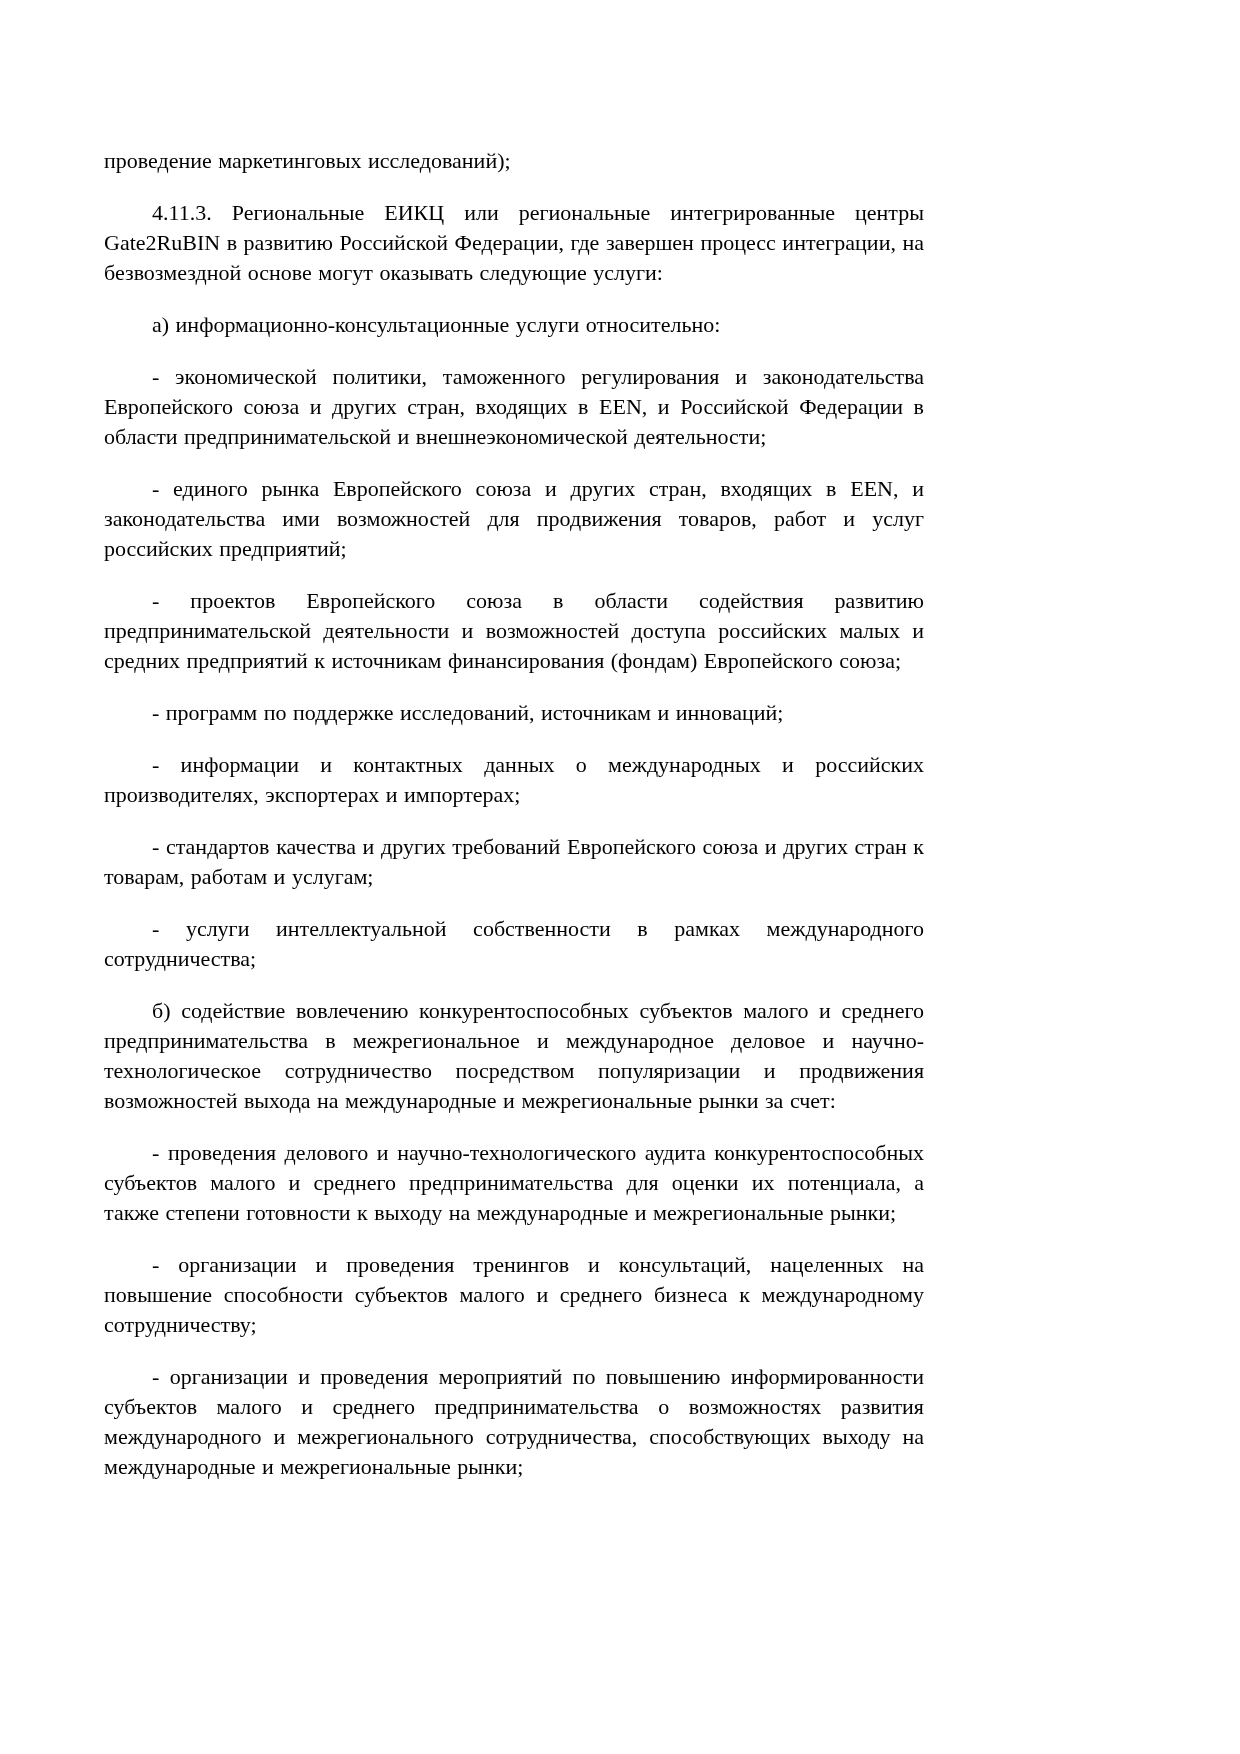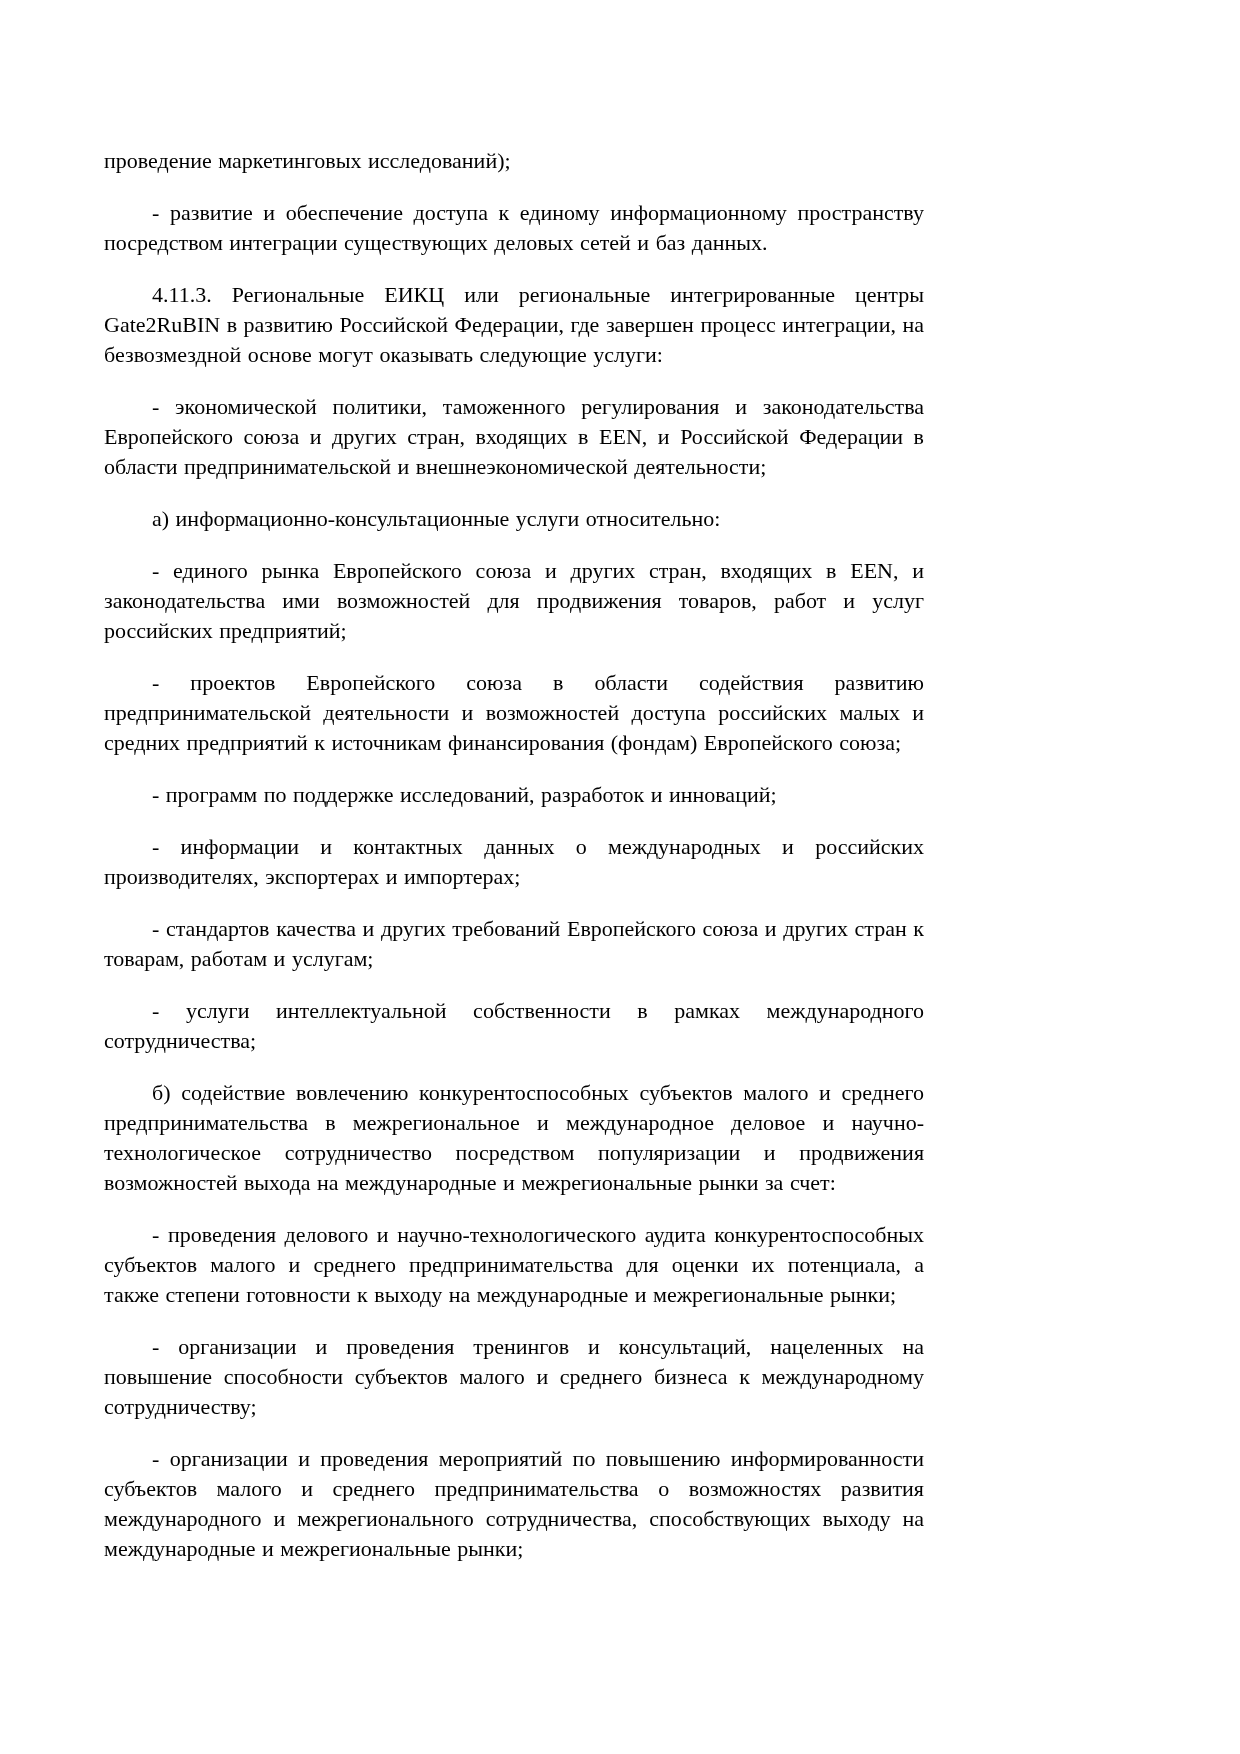--- a/index.html
+++ b/index.html
@@ -28,27 +28,26 @@
   }
   .page p.continuation {
     text-indent: 0;
   }
 </style>
 </head>
 <body>
 
 <div class="page">
   <p class="continuation">проведение маркетинговых исследований);</p>
-  <p>- развитие и обеспечение доступа к единому информационному пространству посредством интеграции существующих деловых сетей и баз данных.</p>
   <p>4.11.3. Региональные ЕИКЦ или региональные интегрированные центры Gate2RuBIN в развитию Российской Федерации, где завершен процесс интеграции, на безвозмездной основе могут оказывать следующие услуги:</p>
+  <p>а) информационно-консультационные услуги относительно:</p>
   <p>- экономической политики, таможенного регулирования и законодательства Европейского союза и других стран, входящих в EEN, и Российской Федерации в области предпринимательской и внешнеэкономической деятельности;</p>
-  <p>а) информационно-консультационные услуги относительно:</p>
   <p>- единого рынка Европейского союза и других стран, входящих в EEN, и законодательства ими возможностей для продвижения товаров, работ и услуг российских предприятий;</p>
   <p>- проектов Европейского союза в области содействия развитию предпринимательской деятельности и возможностей доступа российских малых и средних предприятий к источникам финансирования (фондам) Европейского союза;</p>
-  <p>- программ по поддержке исследований, разработок и инноваций;</p>
+  <p>- программ по поддержке исследований, источникам и инноваций;</p>
   <p>- информации и контактных данных о международных и российских производителях, экспортерах и импортерах;</p>
   <p>- стандартов качества и других требований Европейского союза и других стран к товарам, работам и услугам;</p>
   <p>- услуги интеллектуальной собственности в рамках международного сотрудничества;</p>
   <p>б) содействие вовлечению конкурентоспособных субъектов малого и среднего предпринимательства в межрегиональное и международное деловое и научно-технологическое сотрудничество посредством популяризации и продвижения возможностей выхода на международные и межрегиональные рынки за счет:</p>
   <p>- проведения делового и научно-технологического аудита конкурентоспособных субъектов малого и среднего предпринимательства для оценки их потенциала, а также степени готовности к выходу на международные и межрегиональные рынки;</p>
   <p>- организации и проведения тренингов и консультаций, нацеленных на повышение способности субъектов малого и среднего бизнеса к международному сотрудничеству;</p>
   <p>- организации и проведения мероприятий по повышению информированности субъектов малого и среднего предпринимательства о возможностях развития международного и межрегионального сотрудничества, способствующих выходу на международные и межрегиональные рынки;</p>
 </div>
 
 </body></html>

